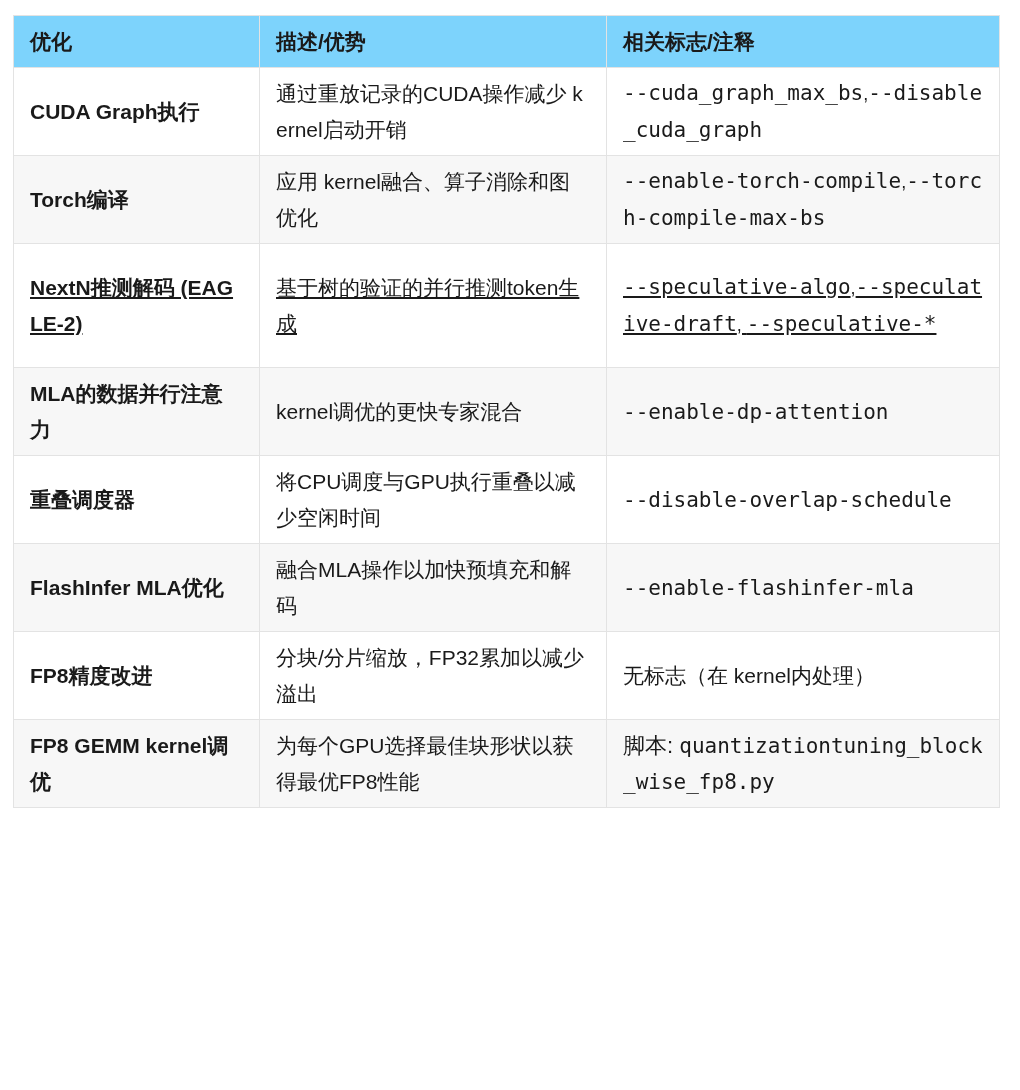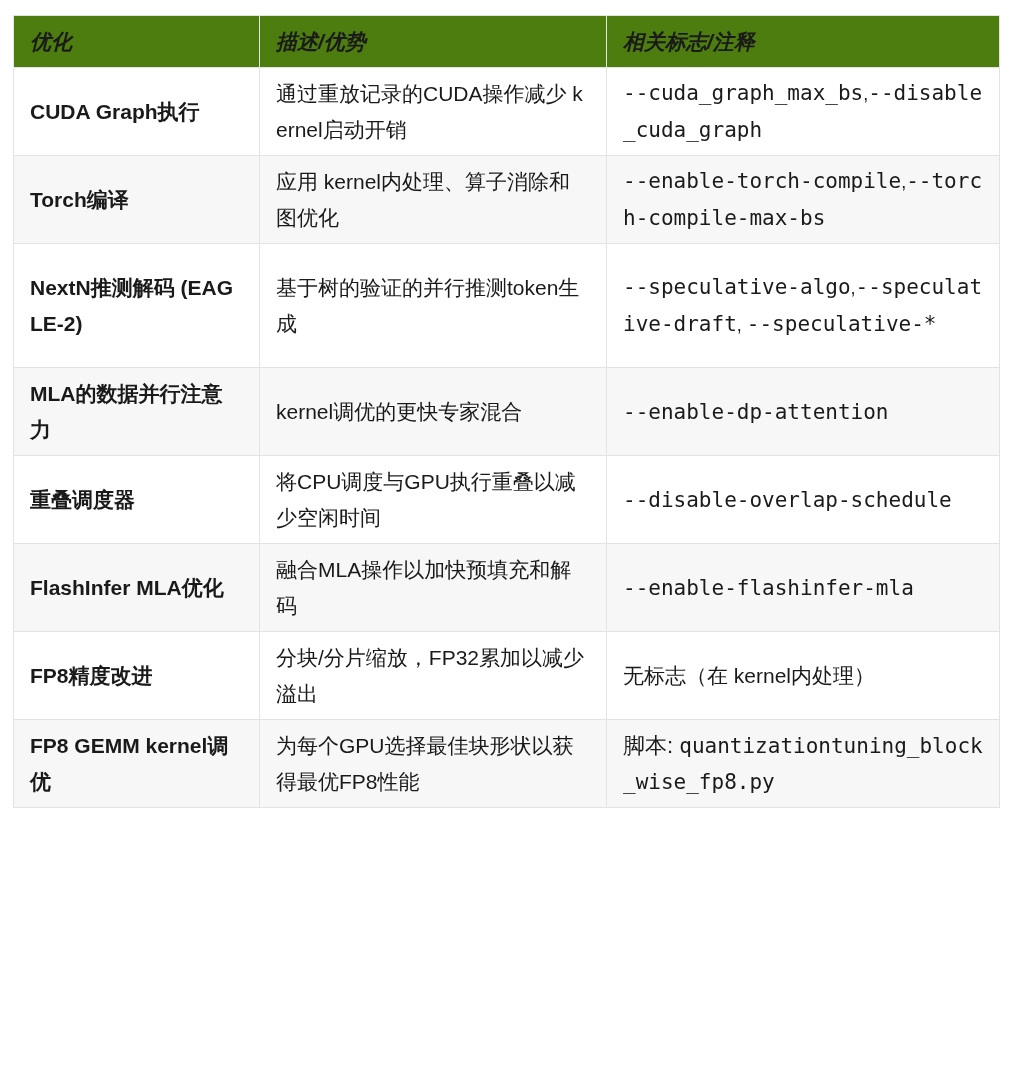--- a/index.html
+++ b/index.html
@@ -32,28 +32,27 @@
       border: 1px solid #e3e3e3;
       padding: 0 16px;
       vertical-align: middle;
       font-size: 22px;
       line-height: 36px;
       text-align: left;
       word-break: break-all;
       overflow-wrap: anywhere;
     }
     thead th {
-      background: #4d7c0f;
+      background: #7dd3fc;
       height: 51px;
       font-weight: bold;
       font-size: 21px;
-      font-style: italic;
     }
     tbody tr { height: 88px; }
-    tbody tr.tall { height: 124px; }
+    tbody tr.tall { height: 124px; text-decoration: underline; }
     tbody tr:nth-child(odd) td { background: #ffffff; }
     tbody tr:nth-child(even) td { background: #f7f7f7; }
     td.name {
       font-weight: bold;
       font-size: 21px;
     }
     td.desc {
       font-size: 21px;
     }
     .mono {
@@ -87,21 +86,21 @@
       <tr>
         <td class="name">CUDA Graph执行</td>
         <td class="desc">通过重放记录的CUDA操作减少 kernel启动开销</td>
         <td>
           <span class="mono">--cuda_graph_max_bs</span><span class="sep">,</span><span class="mono">--disable_cuda_graph</span>
         </td>
       </tr>
 
       <tr>
         <td class="name">Torch编译</td>
-        <td class="desc">应用 kernel内处理、算子消除和图优化</td>
+        <td class="desc">应用 kernel融合、算子消除和图优化</td>
         <td>
           <span class="mono">--enable-torch-compile</span><span class="sep">,</span><span class="mono">--torch-compile-max-bs</span>
         </td>
       </tr>
 
 
       <tr class="tall">
         <td class="name">NextN推测解码 (EAGLE-2)</td>
         <td class="desc">基于树的验证的并行推测token生成</td>
         <td>

